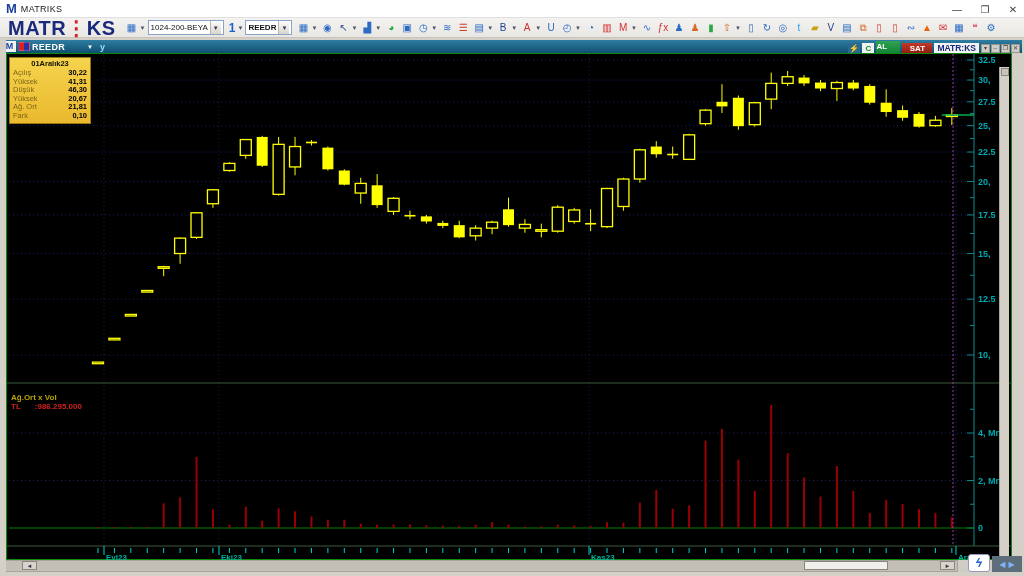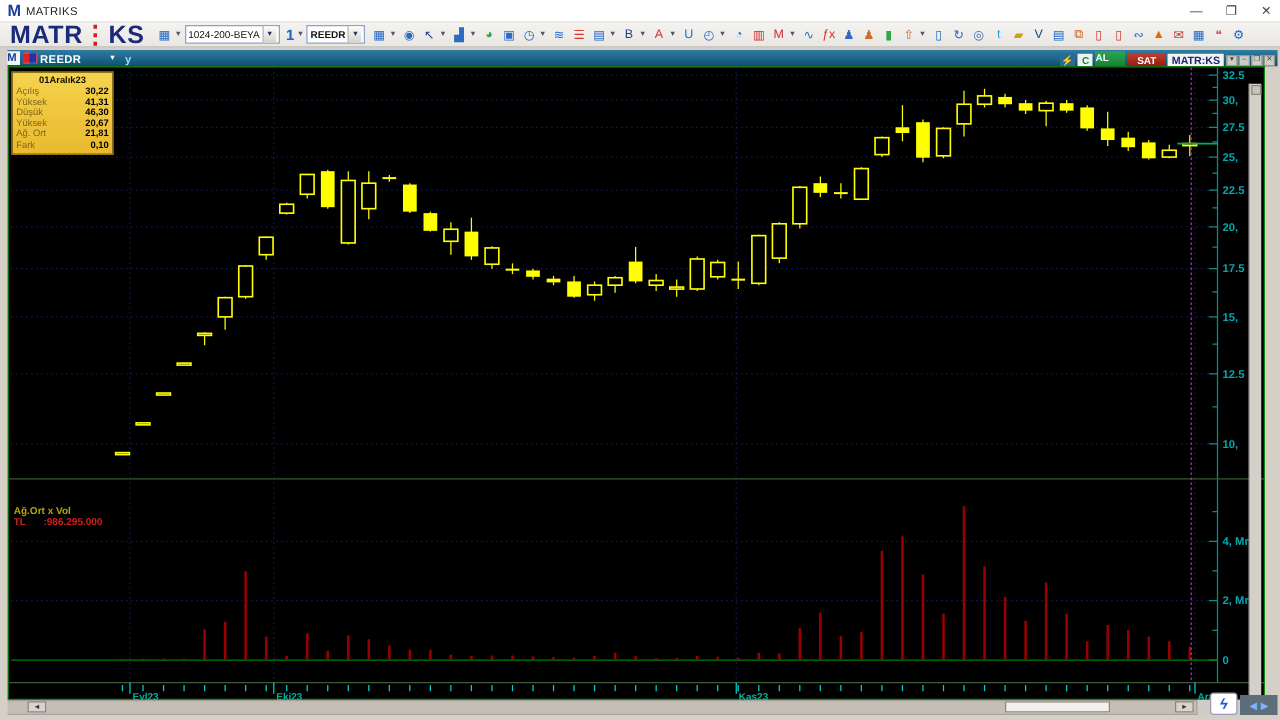--- a/index.html
+++ b/index.html
@@ -47,21 +47,21 @@
   .chart-client { position:absolute; left:6px; top:13px; width:1006px; height:507px; background:#000; border:1px solid #0c8a0c; }
   #chart-svg { position:absolute; left:0; top:0; }
   svg text { font-family:"Liberation Sans", sans-serif; }
 
   .infobox { position:absolute; left:2px; top:3px; width:82px; background:linear-gradient(#f6d34d,#e9b92e); border:1px solid #9a7a10; box-shadow:1px 1px 0 #000; font-size:7.5px; padding:1px 3px 2px 3px; }
   .infobox .ib-title { text-align:center; font-weight:bold; color:#101000; font-size:7.5px; margin-bottom:1px; }
   .ib-row { display:flex; justify-content:space-between; line-height:8.6px; }
   .ib-label { color:#7d6716; }
   .ib-value { color:#000; font-weight:bold; }
 
-  .vol-header { position:absolute; left:4px; top:350px; font-size:8px; line-height:9px; }
+  .vol-header { position:absolute; left:4px; top:339px; font-size:8px; line-height:9px; }
   .vh-title { color:#b8a400; font-weight:bold; }
   .vh-row { color:#d02020; font-weight:bold; }
   .vh-row .vh-val { margin-left:14px; }
 
   .right-strip { position:absolute; right:2px; top:13px; width:10px; height:507px; background:#d4d0c8; border-left:1px solid #aaa69e; }
   .rs-btn { position:absolute; left:1px; top:1px; width:8px; height:8px; background:#c8c4bc; border:1px solid #8a8680; }
 
   
   .bottom-row { position:absolute; left:2px; top:520px; width:1020px; height:12px; background:#cfccc5; }
   .hs-track { position:absolute; left:0; top:0; width:956px; height:12px; background:#c3bfb7; border:1px solid #a8a49c; }

